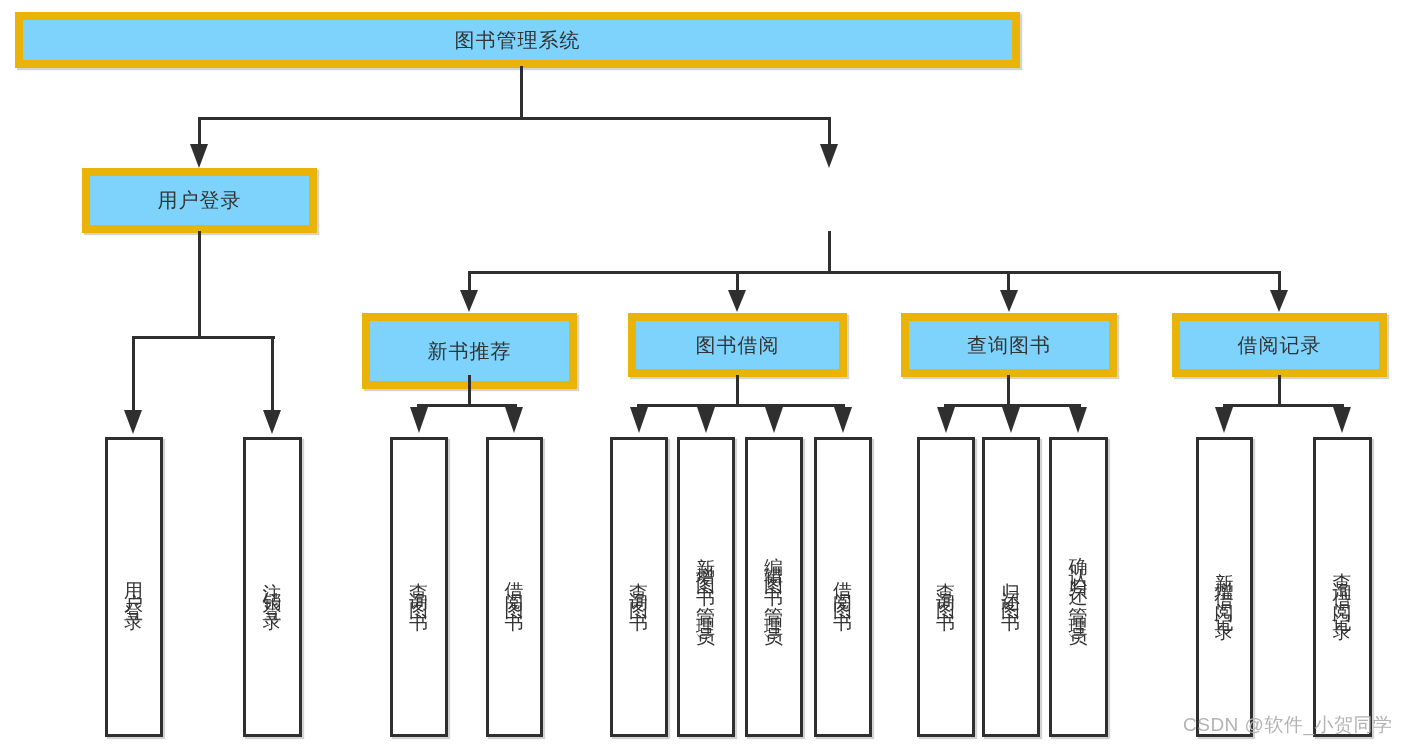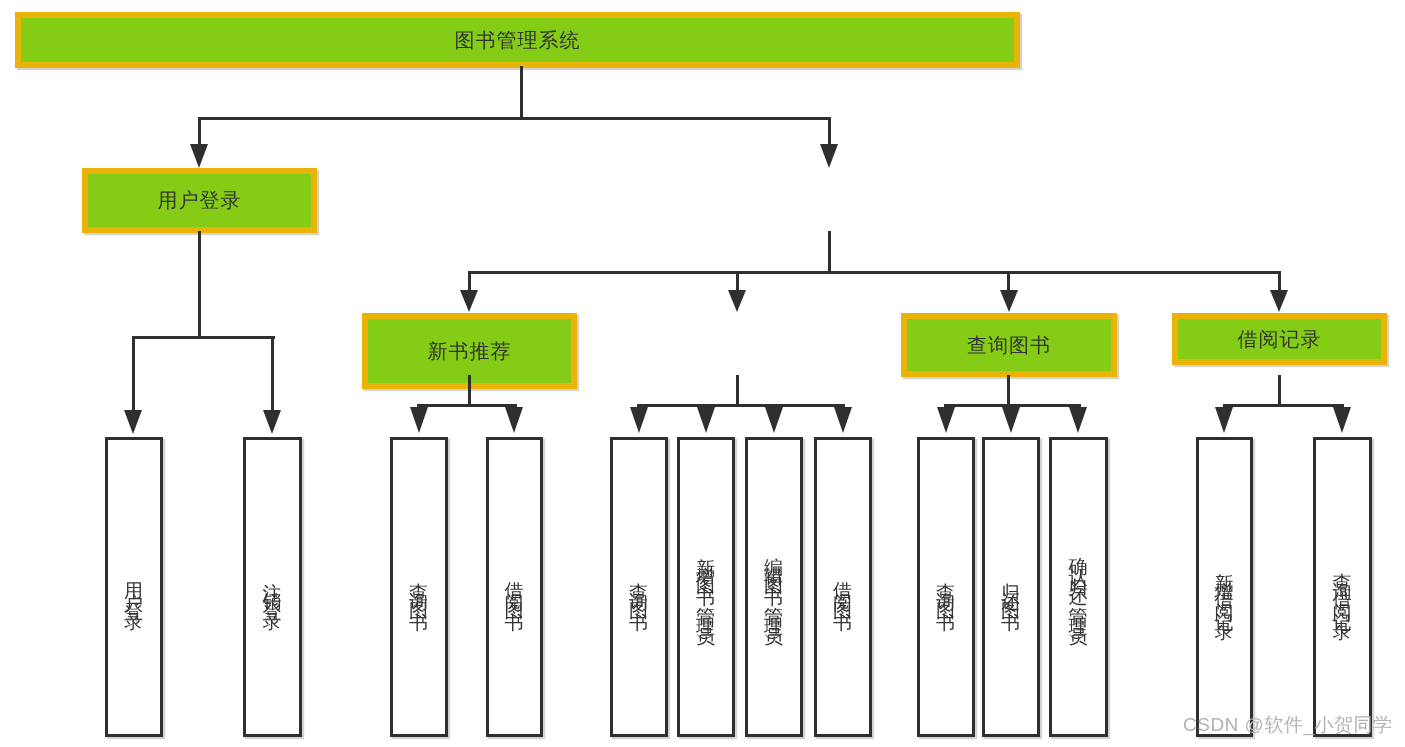--- a/index.html
+++ b/index.html
@@ -1,21 +1,21 @@
 <!DOCTYPE html>
 <html><head>
 <meta charset="utf-8">
 <style>
   html,body{margin:0;padding:0;background:#fff;}
   .canvas{
     position:relative;width:1405px;height:747px;background:#ffffff;
     font-family:"Liberation Sans","DejaVu Sans",sans-serif;color:#333333;overflow:hidden;
   }
   .box{
-    position:absolute;box-sizing:border-box;border:6px solid #eab308;background:#84cc16;
+    position:absolute;box-sizing:border-box;border:8px solid #eab308;background:#7dd3fc;
     display:flex;align-items:center;justify-content:center;
     font-size:20px;letter-spacing:1px;color:#333333;
     box-shadow:2px 2px 1px rgba(130,130,130,0.35);
   }
   .vbox{
     position:absolute;box-sizing:border-box;border:3px solid #2f2f2f;background:#ffffff;
     display:flex;align-items:center;justify-content:center;
     box-shadow:2px 2px 1px rgba(130,130,130,0.35);
   }
   .vtext{
@@ -37,24 +37,25 @@
 
 <div class="canvas">
 
   <div class="box" style="left:15px;top:12px;width:1005px;height:56px;">图书管理系统</div>
 
   <div class="box" style="left:82px;top:168px;width:235px;height:65px;">用户登录</div>
 
 
   <div class="box" style="left:362px;top:313px;width:215px;height:76px;">新书推荐</div>
 
+  <div class="box" style="left:628px;top:313px;width:219px;height:64px;">图书借阅</div>
 
   <div class="box" style="left:901px;top:313px;width:216px;height:64px;">查询图书</div>
 
-  <div class="box" style="left:1172px;top:313px;width:215px;height:52px;">借阅记录</div>
+  <div class="box" style="left:1172px;top:313px;width:215px;height:64px;">借阅记录</div>
 
   <div class="vbox" style="left:105px;top:437px;width:58px;height:300px;">
     <span class="vtext">用户登录</span>
   </div>
   <div class="vbox" style="left:243px;top:437px;width:59px;height:300px;">
     <span class="vtext">注销登录</span>
   </div>
 
   <div class="vbox" style="left:390px;top:437px;width:58px;height:300px;">
     <span class="vtext">查询图书</span>

